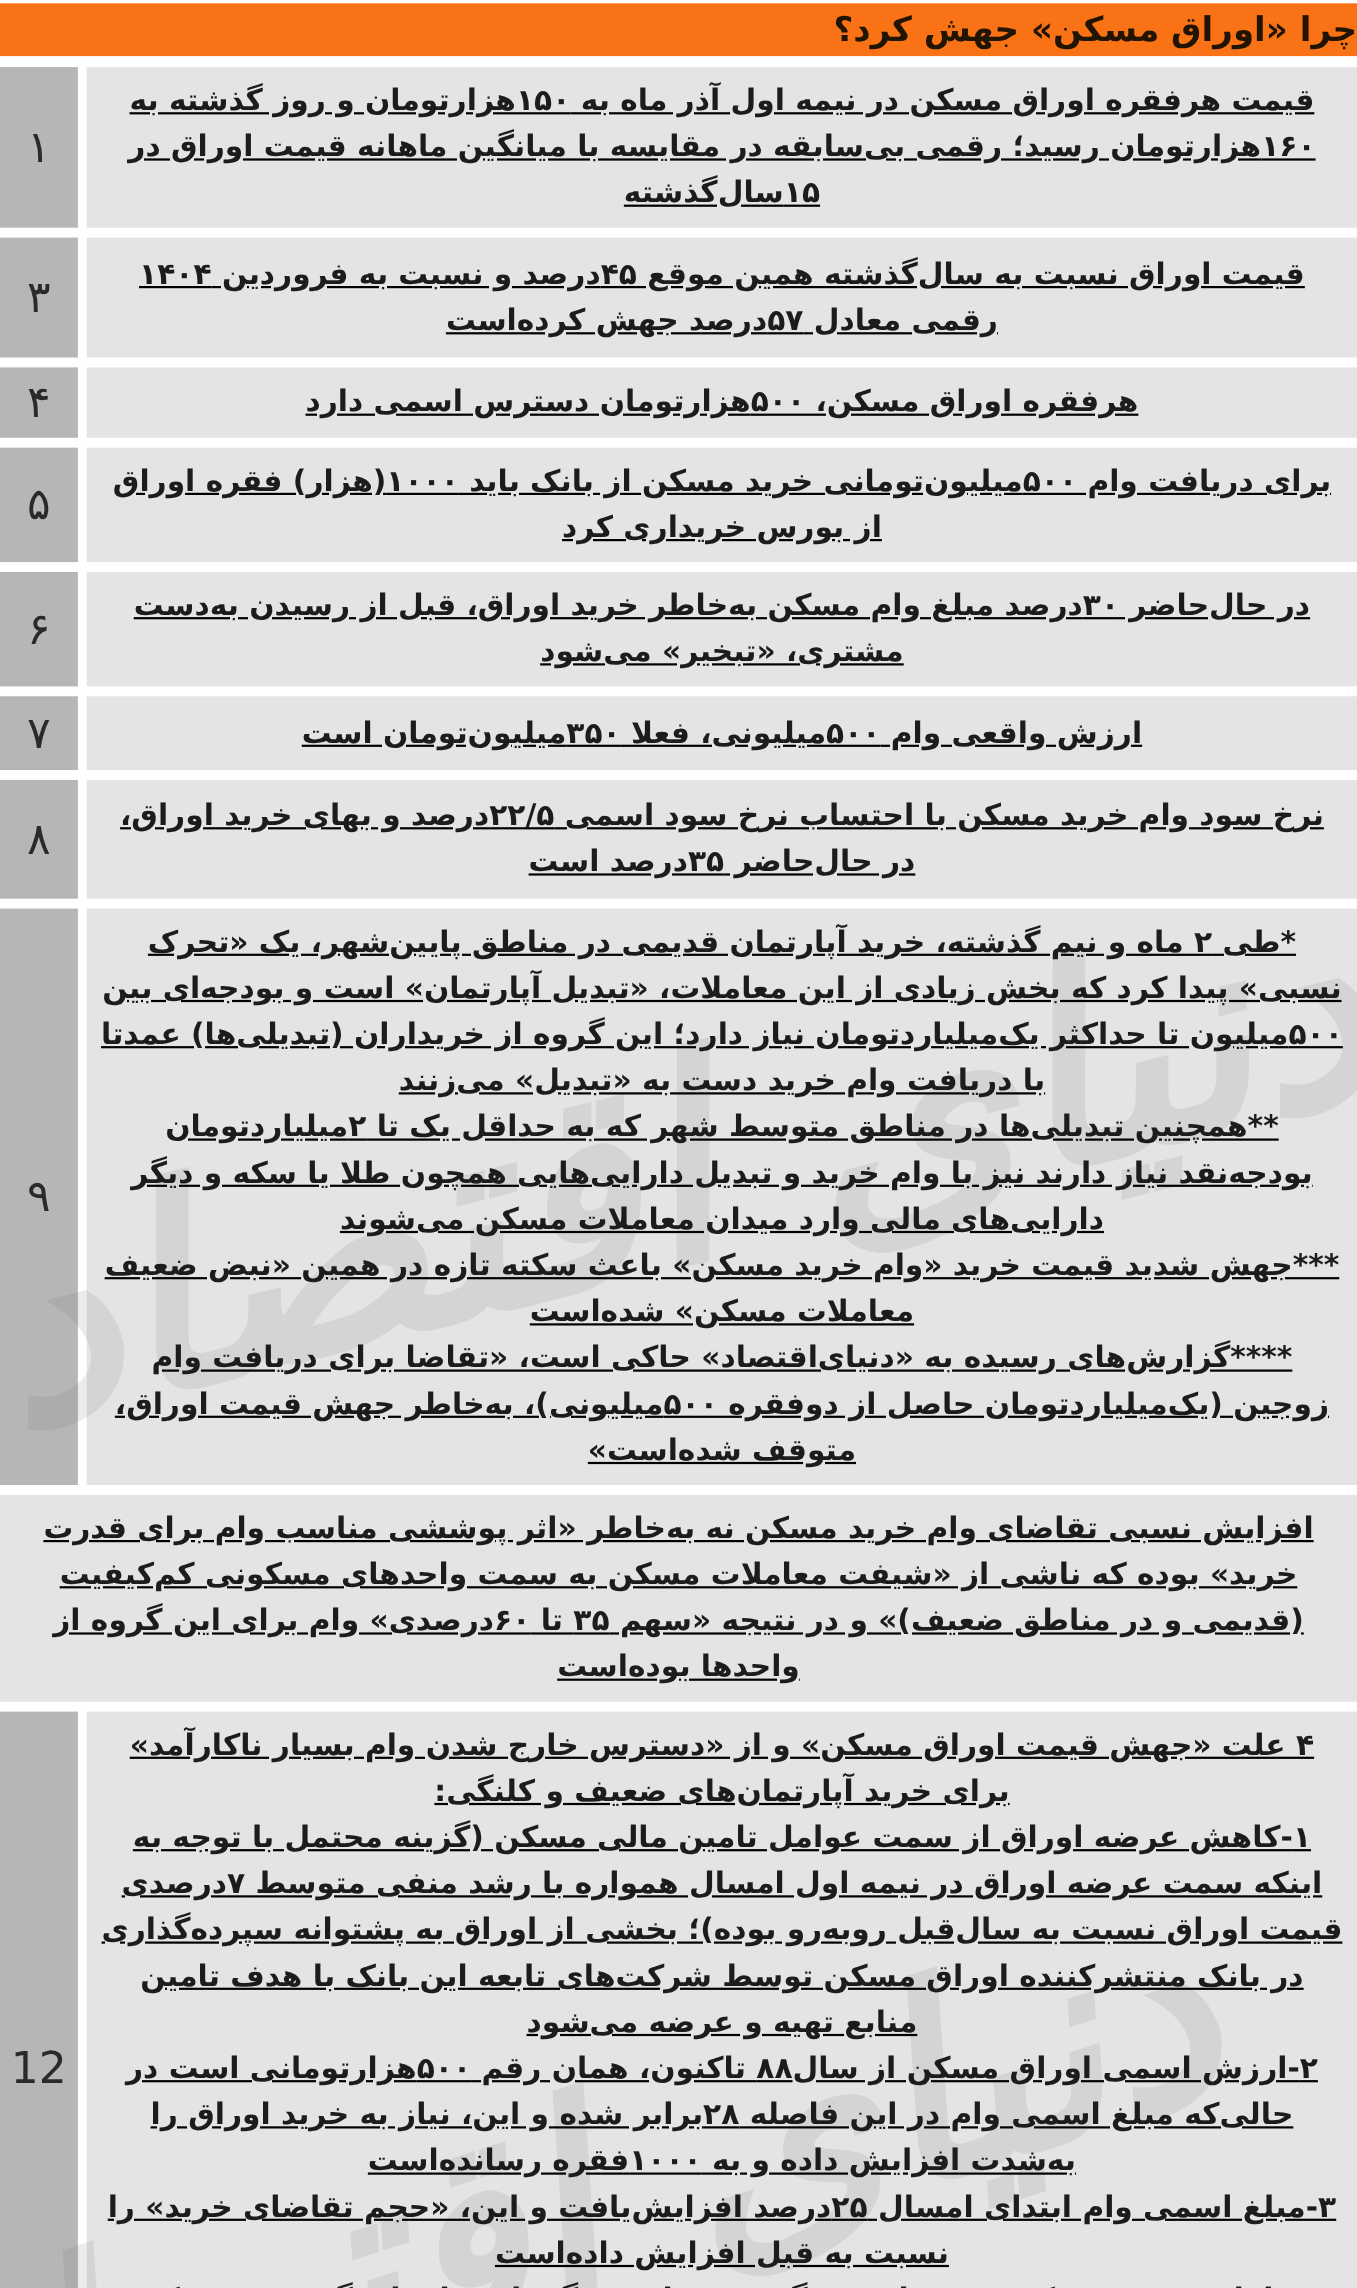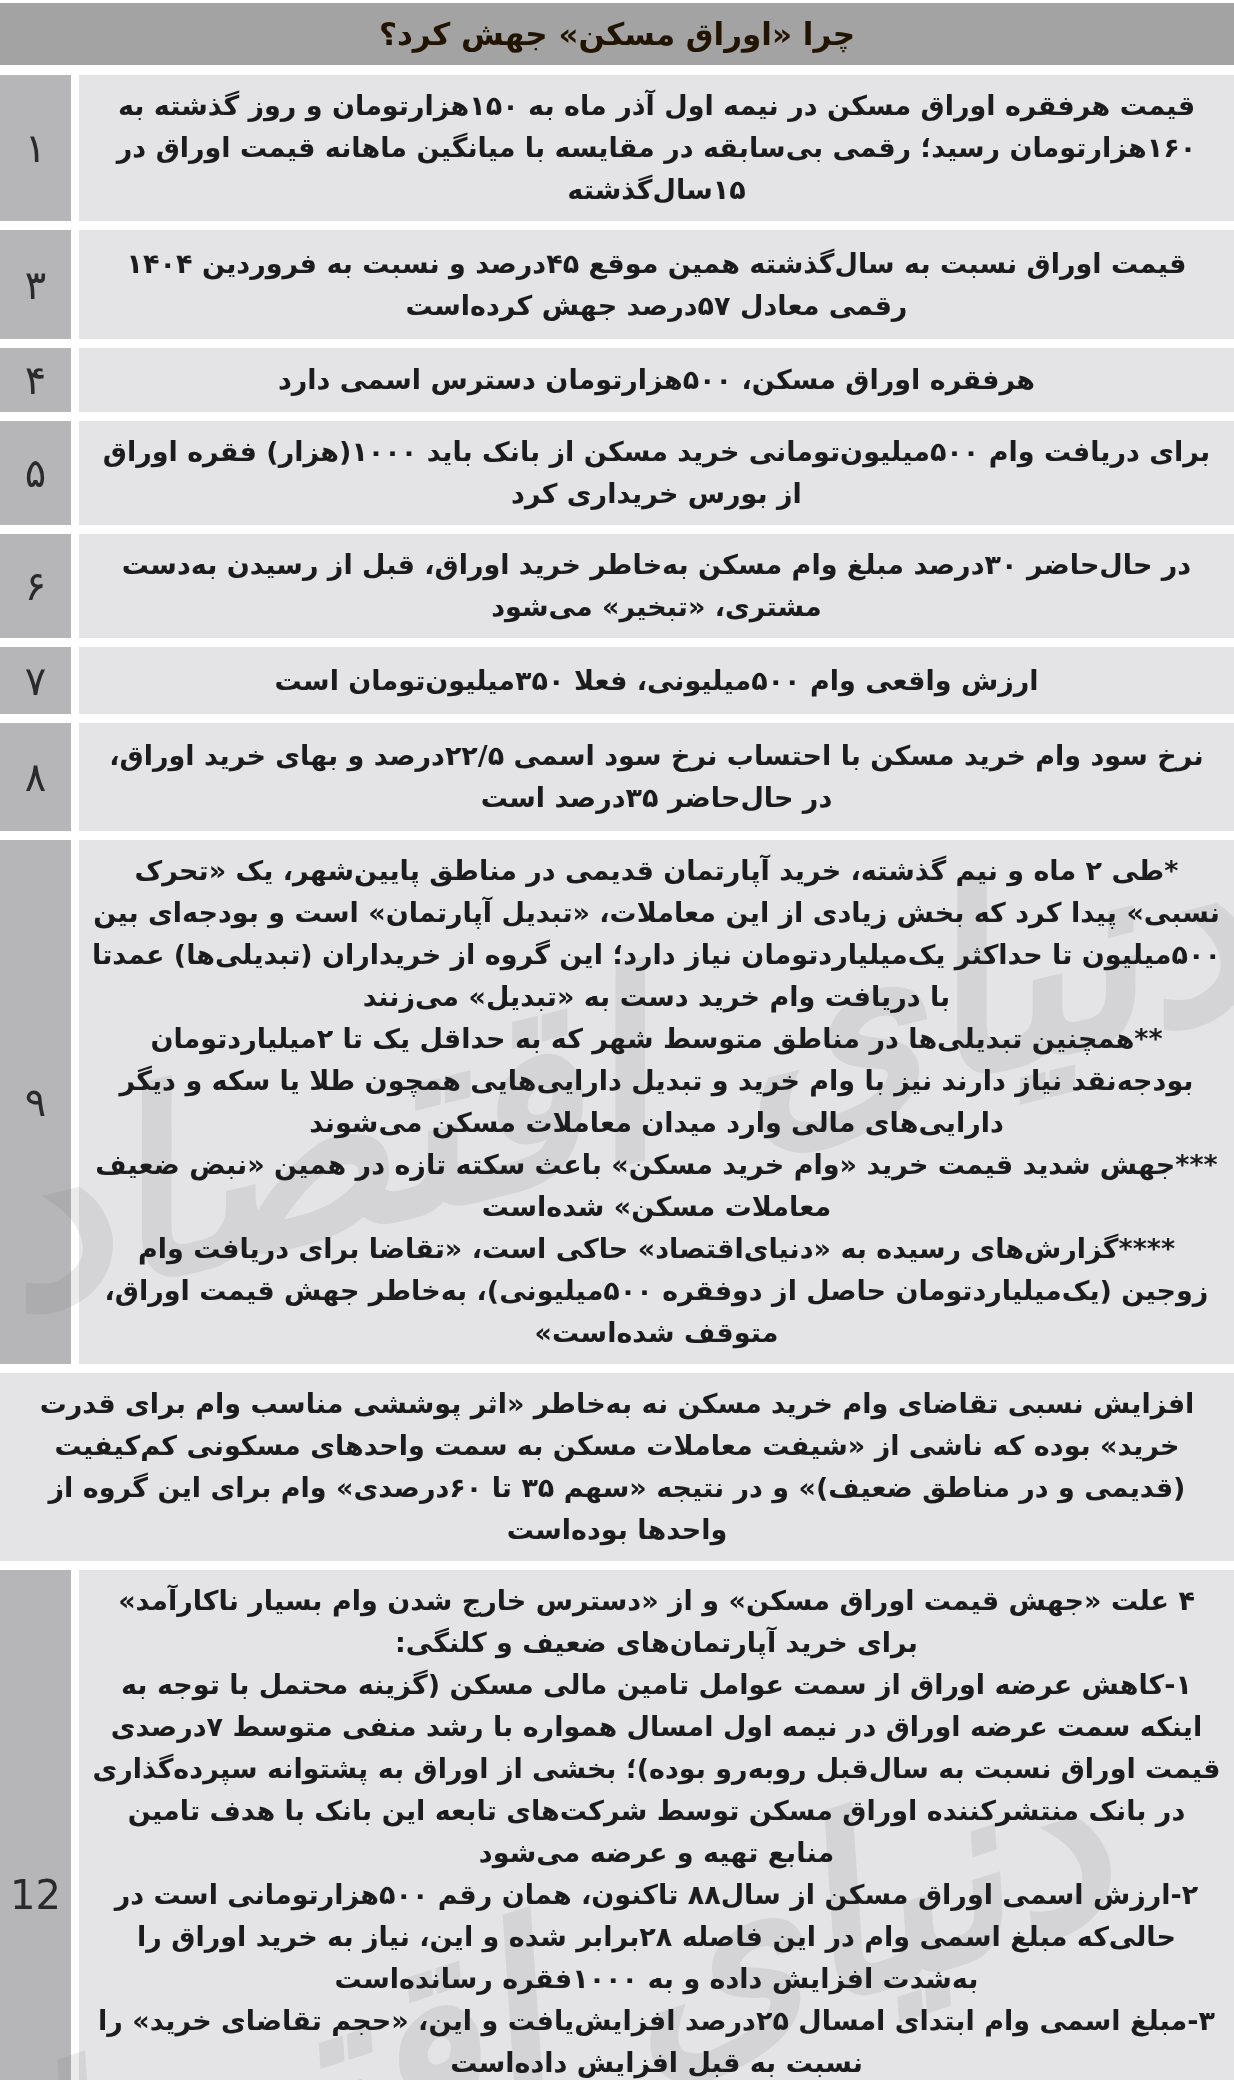--- a/index.html
+++ b/index.html
@@ -13,25 +13,25 @@
     position: relative;
     width: 1234px;
     min-height: 2080px;
     background: #ffffff;
     padding-top: 3px;
     overflow: hidden;
   }
   
   .header {
     width: 1234px;
-    height: 62px;
-    background: #a3a3a3;
+    height: 48px;
+    background: #f97316;
     display: flex;
     align-items: center;
-    justify-content: center;
+    justify-content: flex-start;
     margin-bottom: 10px;
   }
   .header h1 {
     font-size: 31px;
     font-weight: bold;
     color: #221402;
     letter-spacing: 0;
   }
   
   .rows { position: relative; }
@@ -41,20 +41,21 @@
     margin-bottom: 9px;
     column-gap: 8px;
   }
   .row .text {
     flex: 1 1 auto;
     background: #e4e4e6;
     display: flex;
     align-items: center;
     justify-content: center;
     padding: 10px 12px;
+    text-decoration: underline;
   }
   .row .text span {
     position: relative;
     z-index: 2;
     display: block;
     width: 100%;
     text-align: center;
     font-size: 27px;
     font-weight: bold;
     color: #1c1c1c;

